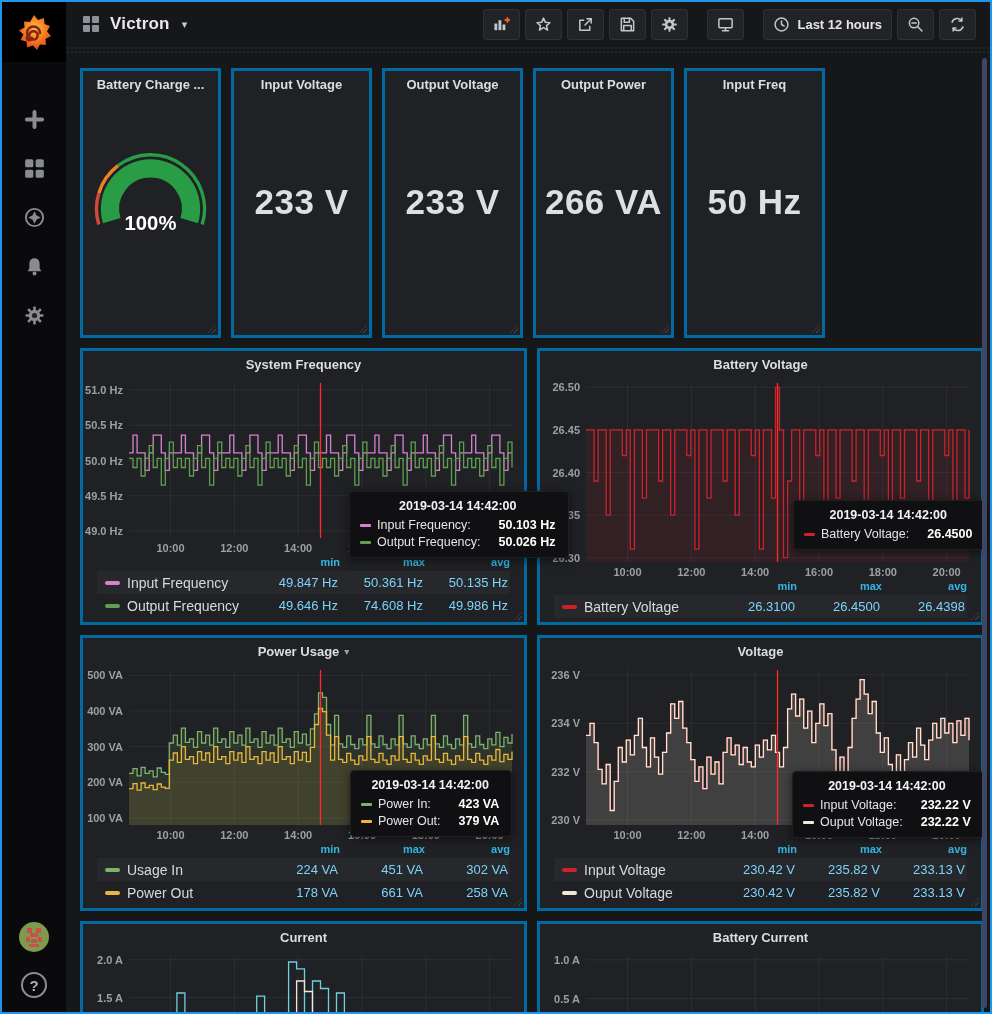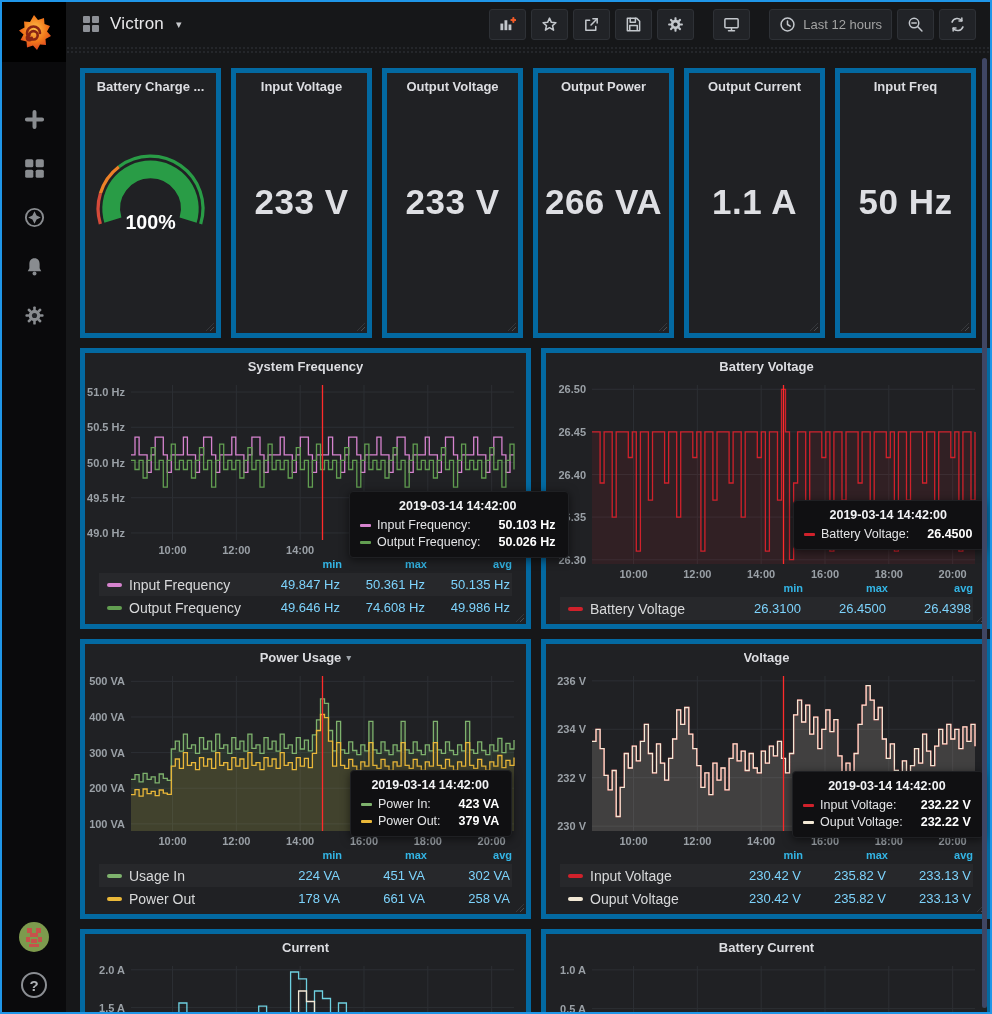--- a/index.html
+++ b/index.html
@@ -17,37 +17,37 @@
   .side-icon svg { width:21px; height:21px; }
   .side-footer { position:absolute; bottom:14px; left:0; width:64px; display:flex; flex-direction:column; gap:16px; align-items:center; }
   .help-circle { width:26px; height:26px; border:2px solid #8b8e93; border-radius:50%; color:#aeb1b5;
                  font-size:15px; font-weight:bold; display:flex; align-items:center; justify-content:center; }
 
   
   .main { flex:1; display:flex; flex-direction:column; min-width:0; position:relative; }
   .navbar { height:44px; flex:0 0 44px; display:flex; align-items:center; padding:0 14px 0 16px; background:#161719; }
   .nav-left { display:flex; align-items:center; gap:10px; }
   .nav-grid-icon { color:#8d9096; width:18px; height:18px; }
-  .nav-title { color:#e8e8ea; font-size:17px; font-weight:400; letter-spacing:.2px; }
+  .nav-title { color:#e8e8ea; font-size:17px; font-weight:700; letter-spacing:.2px; }
   .nav-caret { color:#c7cacd; font-size:11px; margin-left:2px; }
   .nav-right { margin-left:auto; display:flex; align-items:center; gap:5px; }
   .nav-btn { height:31px; min-width:36px; padding:0 9px; background:#212327; border:1px solid #2e3136;
              border-radius:3px; display:flex; align-items:center; justify-content:center; gap:7px;
              color:#c3c7cc; cursor:pointer; }
   .nav-btn svg { width:17px; height:17px; }
-  .nav-btn .btn-label { font-size:13px; font-weight:400; color:#a3a3a3; white-space:nowrap; }
+  .nav-btn .btn-label { font-size:13px; font-weight:700; color:#e5e5e5; white-space:nowrap; }
   .nav-btn.spaced { margin-left:14px; }
   .dotted-strip { height:7px; background-image:radial-gradient(#2a2d32 1px, transparent 1px);
                   background-size:4px 4px; opacity:.7; }
 
   
   .content { flex:1; padding:15px 14px 0 14px; overflow:hidden; }
   .stat-row { display:grid; grid-template-columns:repeat(6,1fr); gap:10px; height:270px; }
   .charts-grid { display:grid; grid-template-columns:1fr 1fr; gap:10px; margin-top:10px; }
-  .panel { background:#202124; border:5px solid #0369a1; position:relative; }
+  .panel { background:#202124; border:3px solid #0369a1; position:relative; }
   .panel-title-row { height:26px; display:flex; align-items:center; justify-content:center; gap:5px; }
   .panel-title { color:#dcdde1; font-size:13px; font-weight:700; white-space:nowrap; overflow:hidden; }
   .title-caret { color:#9ea3a9; font-size:10px; }
   .stat-value { position:absolute; left:0; right:0; top:50%; transform:translateY(-52%);
                 text-align:center; color:#dedfe3; font-size:35px; font-weight:700; letter-spacing:.5px; }
   .gauge-wrap { position:absolute; left:0; right:0; top:50%; transform:translateY(-50%); display:flex; justify-content:center; }
   .gauge-label { font-weight:700; fill:#ffffff; font-size:21px; font-family:"Liberation Sans",sans-serif; }
   .resize-grip { position:absolute; right:2px; bottom:2px; width:8px; height:8px; cursor:nwse-resize;
     background:repeating-linear-gradient(135deg, transparent 0 2px, #55585d 2px 3px); 
     clip-path:polygon(100% 0, 100% 100%, 0 100%); opacity:.8; }
@@ -322,27 +322,20 @@
               <span class="panel-title">Output Voltage</span>
             </div>
             <div class="stat-value">233 V</div>
             <div class="resize-grip"></div>
           </div>
           <div class="panel">
             <div class="panel-title-row">
               <span class="panel-title">Output Power</span>
             </div>
             <div class="stat-value">266 VA</div>
-            <div class="resize-grip"></div>
-          </div>
-          <div class="panel">
-            <div class="panel-title-row">
-              <span class="panel-title">Output Current</span>
-            </div>
-            <div class="stat-value">1.1 A</div>
             <div class="resize-grip"></div>
           </div>
           <div class="panel">
             <div class="panel-title-row">
               <span class="panel-title">Input Freq</span>
             </div>
             <div class="stat-value">50 Hz</div>
             <div class="resize-grip"></div>
           </div>
         </div>

